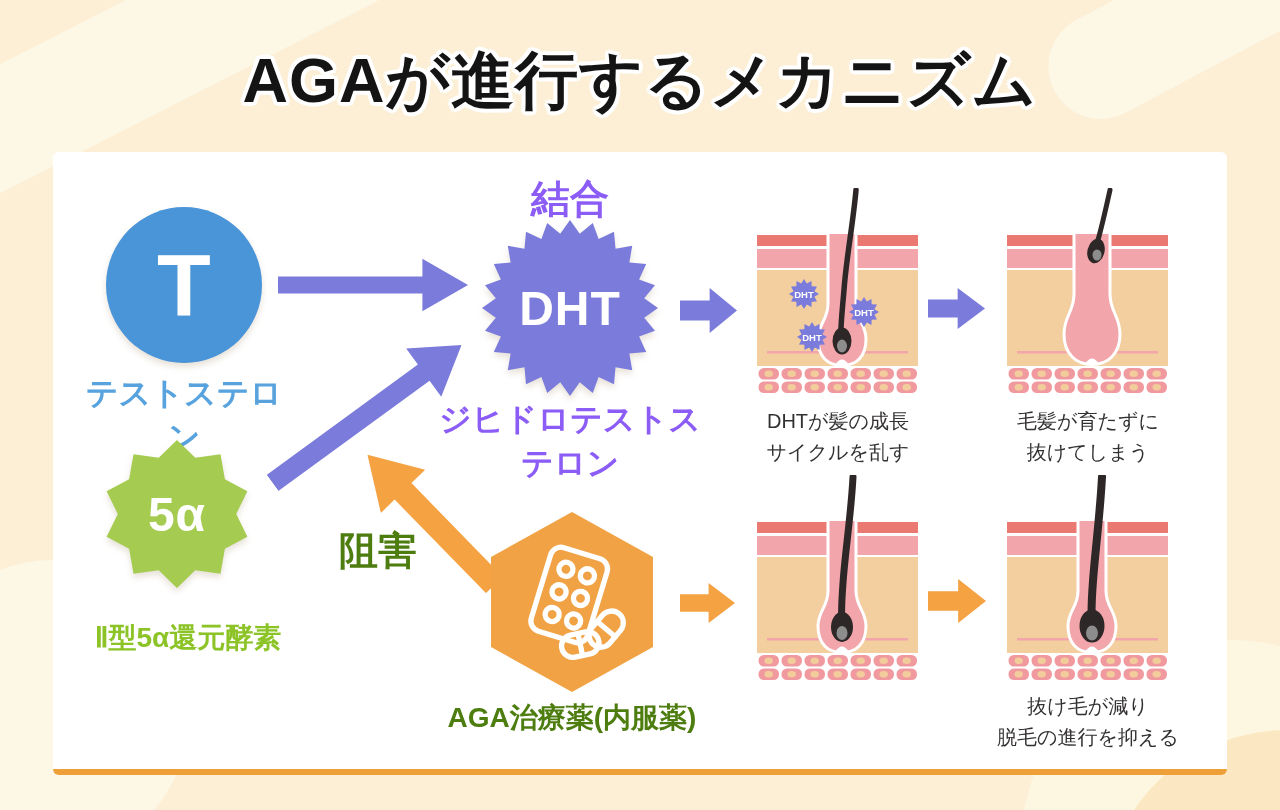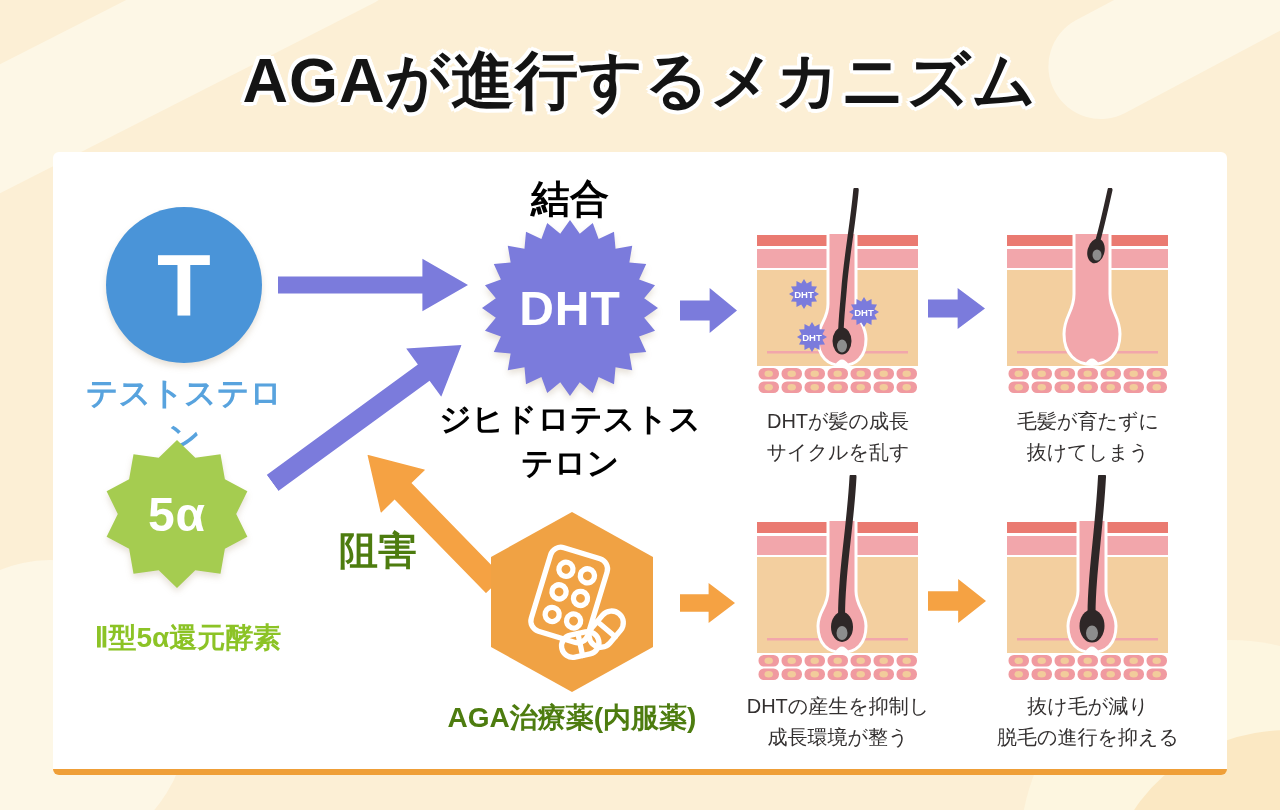--- a/index.html
+++ b/index.html
@@ -26,21 +26,21 @@
               color:#fff;font-weight:bold;}
   .star-label.big{font-size:48px;letter-spacing:1px;}
   .star-label.mini{font-size:9.5px;letter-spacing:0;}
 
   .hex{position:absolute;left:491px;top:512px;width:162px;height:180px;background:#f0a244;
        clip-path:polygon(50% 0,100% 25%,100% 75%,50% 100%,0 75%,0 25%);
        display:flex;align-items:center;justify-content:center;}
 
   .lbl{position:absolute;text-align:center;font-weight:bold;}
   .lbl-blue{color:#58a3de;}
-  .lbl-purple{color:#000000;}
+  .lbl-purple{color:#8b5cf6;}
   .lbl-green{color:#8cc326;}
   .lbl-orange{color:#4d7c0f;}
 
   .arrow{position:absolute;}
   .block-arrow{clip-path:polygon(0 28%,52% 28%,52% 0,100% 50%,52% 100%,52% 72%,0 72%);}
   .long-arrow{clip-path:polygon(0 35%,76% 35%,76% 3%,100% 50%,76% 97%,76% 65%,0 65%);}
   .diag-arrow{clip-path:polygon(0 34%,80% 34%,80% 2%,100% 50%,80% 98%,80% 66%,0 66%);}
   .inhibit-arrow{clip-path:polygon(0 31%,72% 31%,72% 0,100% 50%,72% 100%,72% 69%,0 69%);}
   .purple-fill{background:#7b7bdc;}
   .orange-fill{background:#f5a243;}
@@ -212,24 +212,20 @@
   <div class="caption" style="left:988px;top:406px;width:200px;">
     <div>毛髪が育たずに</div>
     <div>抜けてしまう</div>
   </div>
 
   <svg class="panel-svg" style="left:757px;top:475px;" viewBox="0 0 161 205">
     <use href="#skin-base"></use>
       <use href="#follicle-narrow"></use>
       <use href="#hair-rooted"></use>
   </svg>
-  <div class="caption" style="left:728px;top:691px;width:220px;">
-    <div>DHTの産生を抑制し</div>
-    <div>成長環境が整う</div>
-  </div>
 
   <svg class="panel-svg" style="left:1007px;top:475px;" viewBox="0 0 161 205">
     <use href="#skin-base"></use>
       <use href="#follicle-narrow"></use>
       <use href="#hair-thick"></use>
   </svg>
   <div class="caption" style="left:978px;top:691px;width:220px;">
     <div>抜け毛が減り</div>
     <div>脱毛の進行を抑える</div>
   </div>

